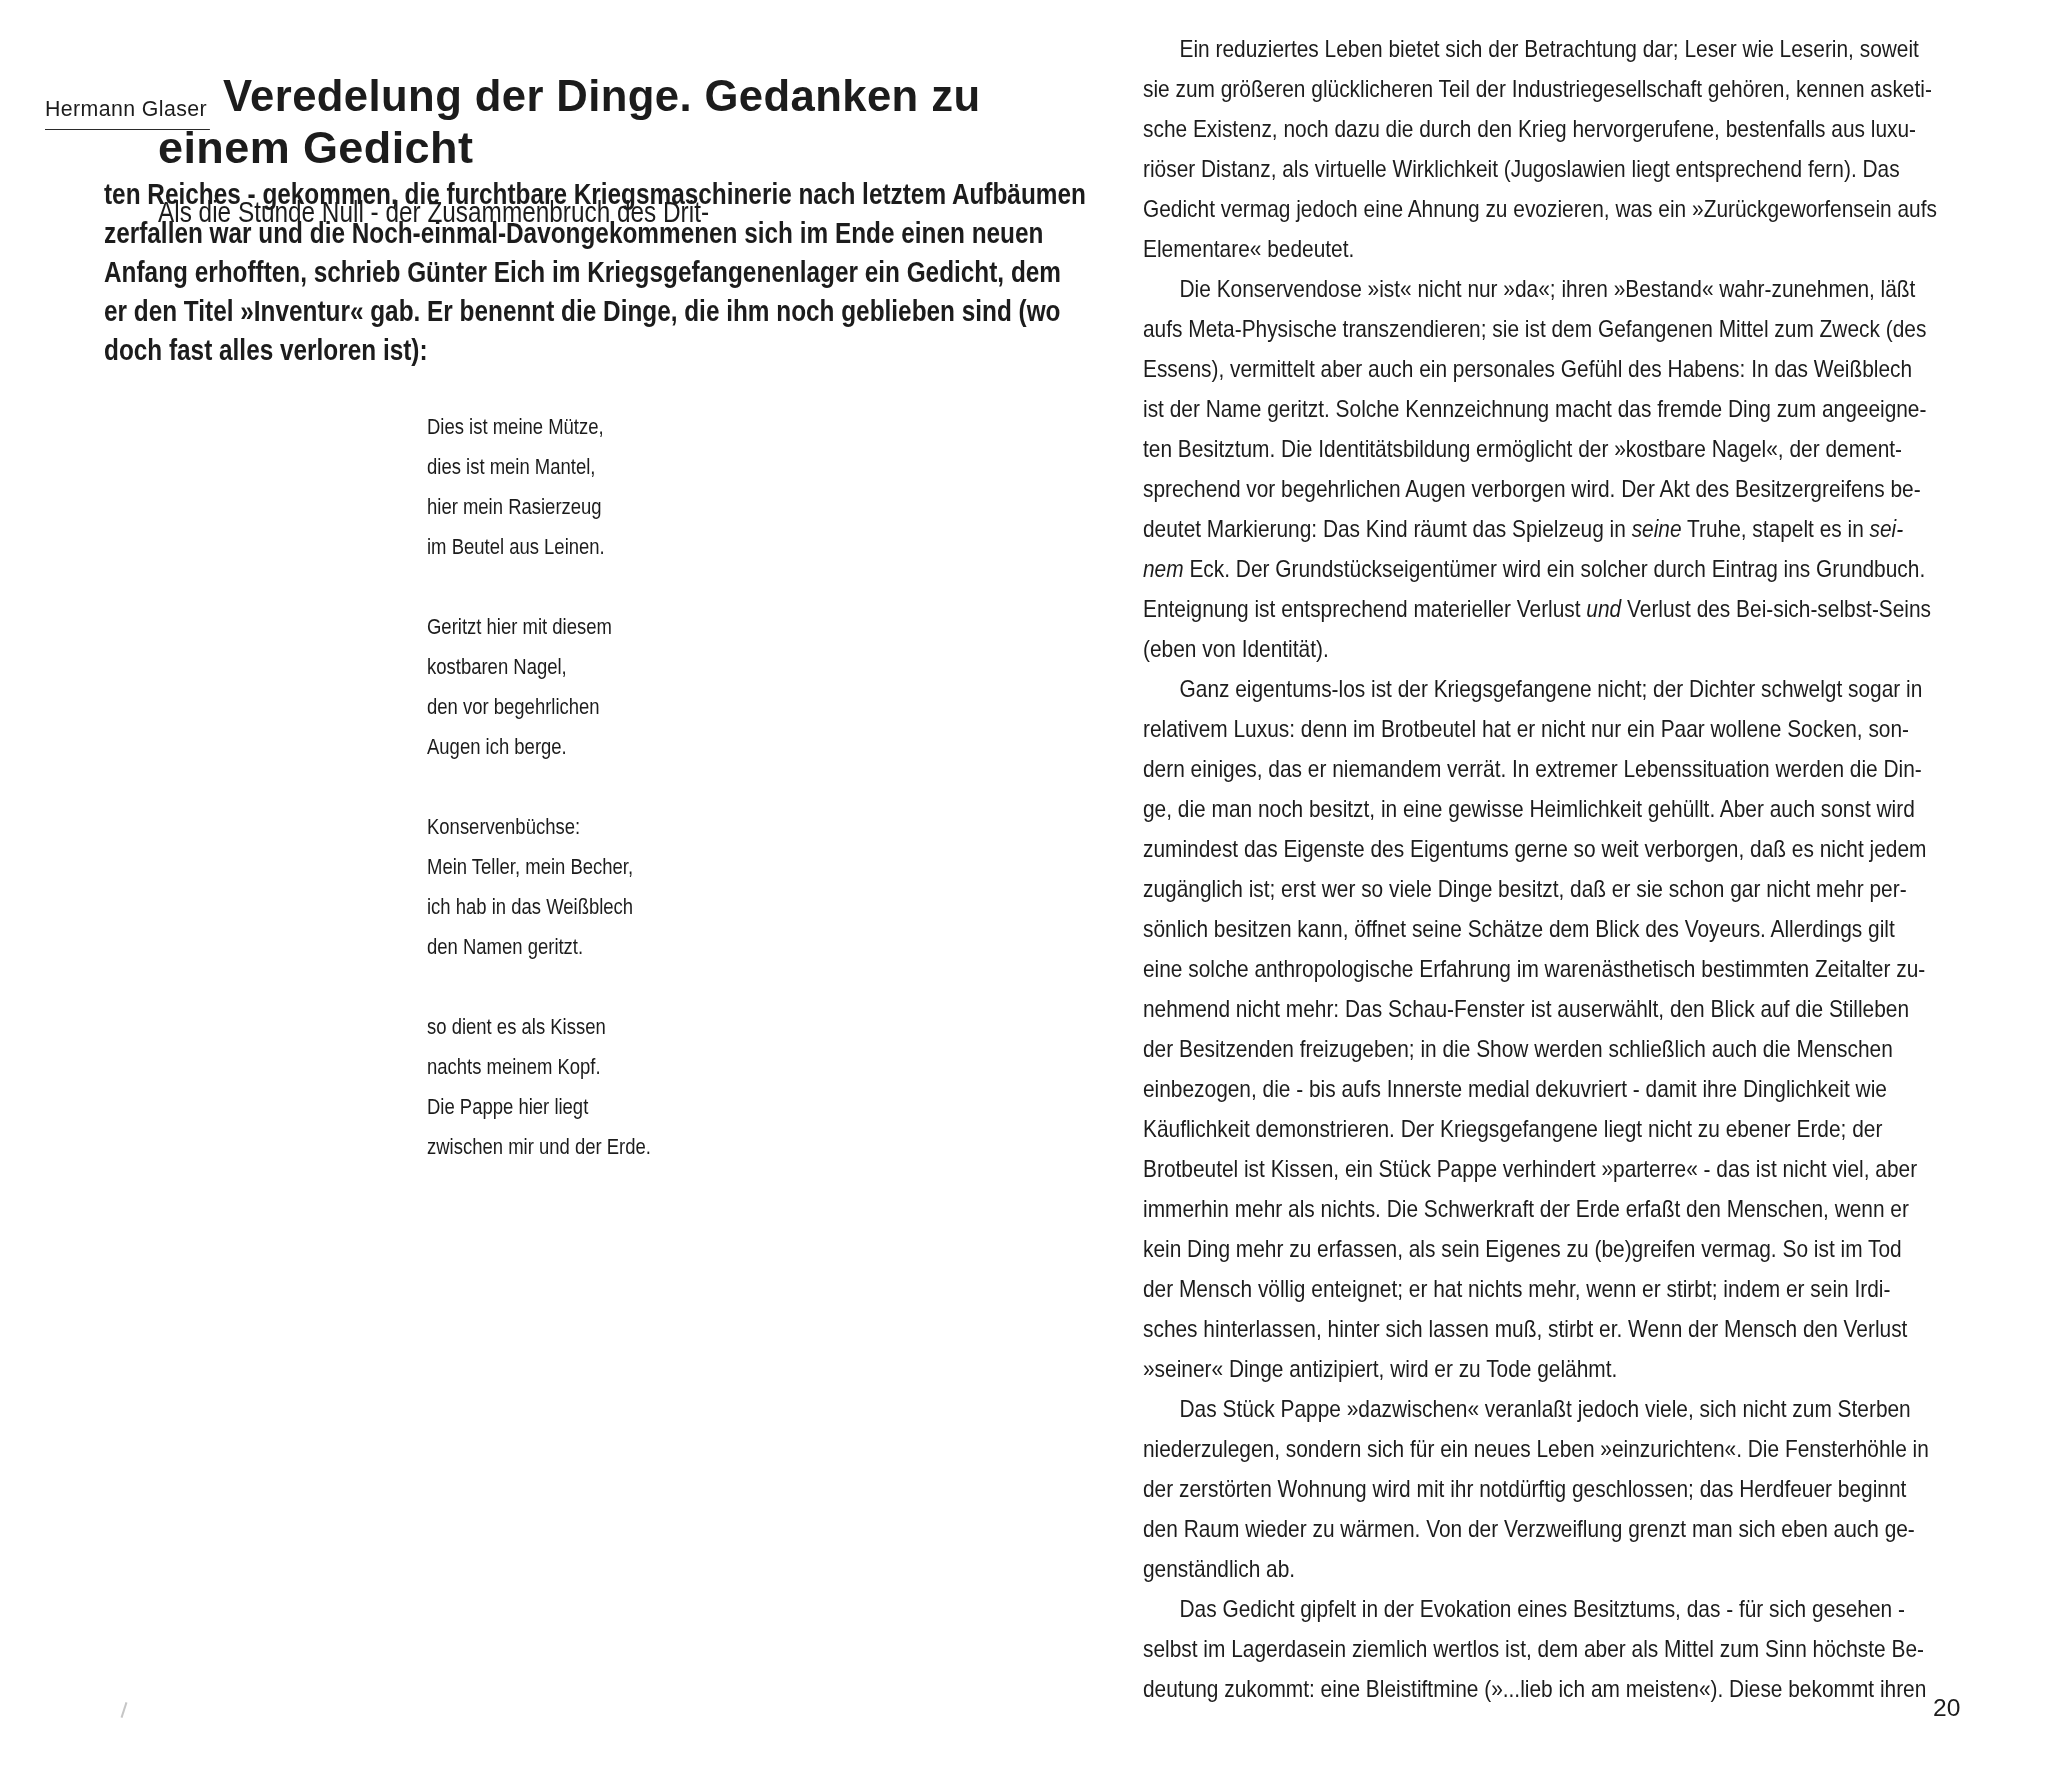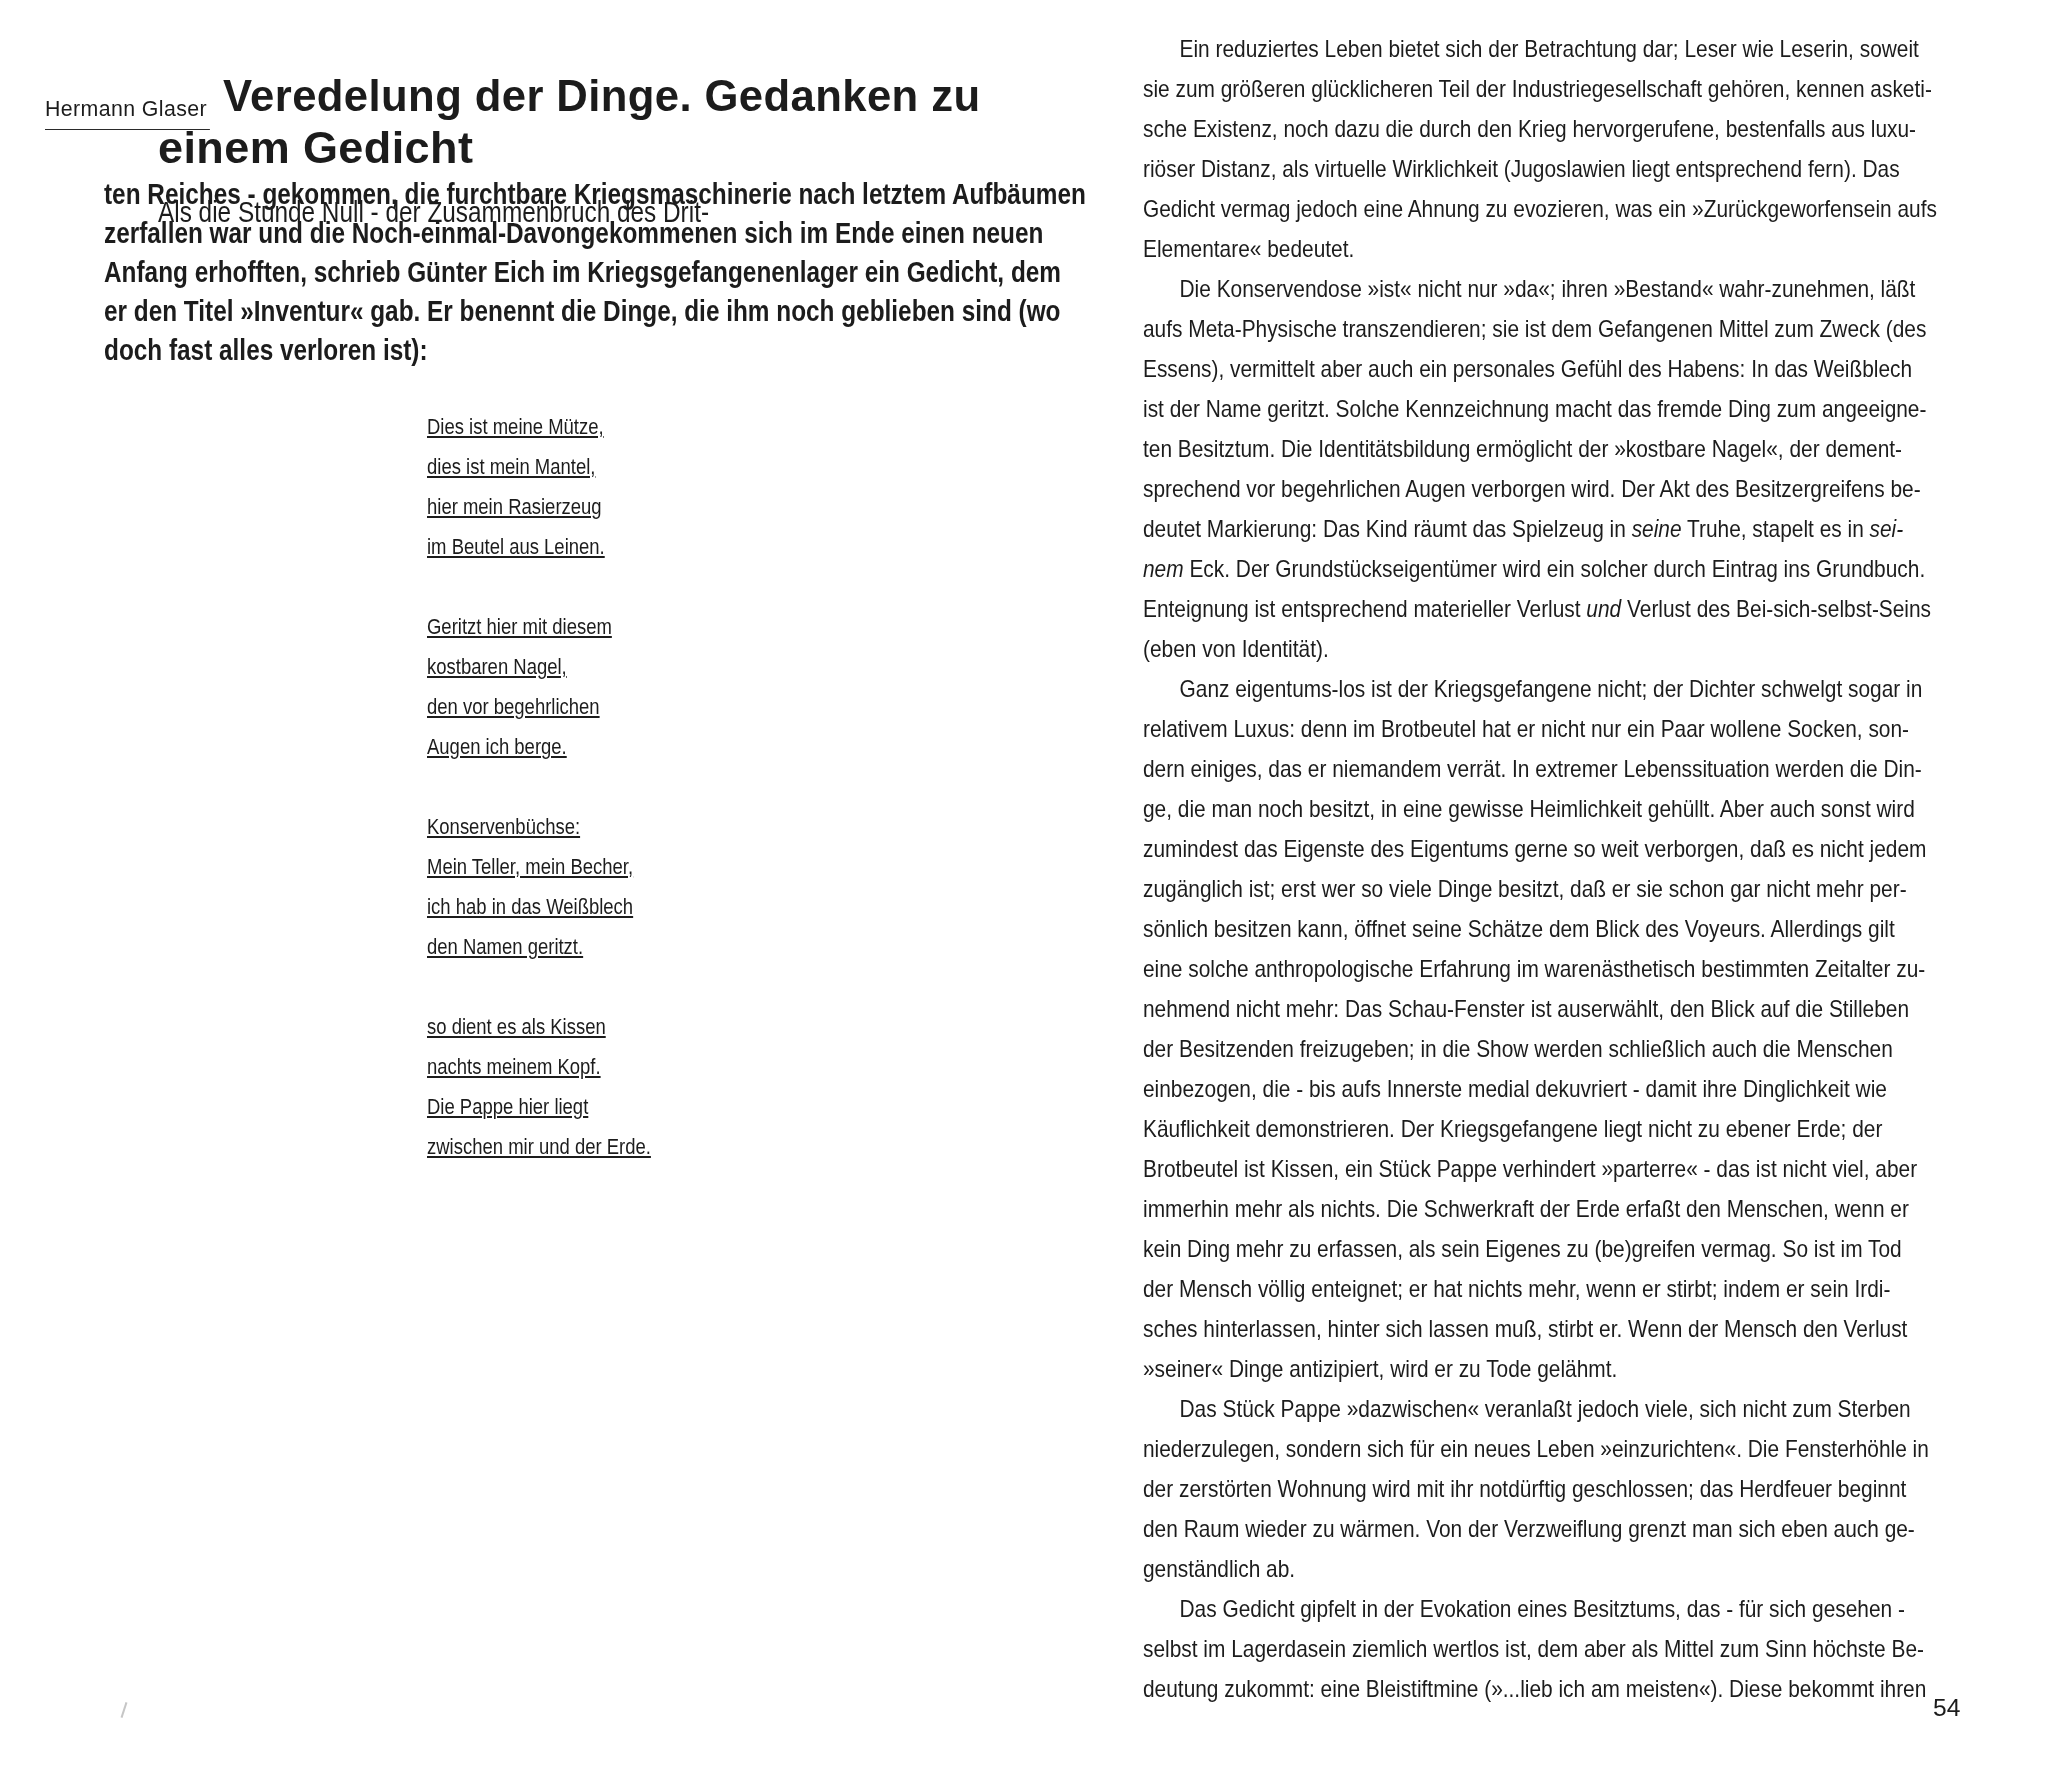--- a/index.html
+++ b/index.html
@@ -84,21 +84,21 @@
   }
 
   .poem {
     position: absolute;
     left: 427px;
     top: 407px;
     font-size: 22px;
     line-height: 40px;
     --sx: 0.84;
   }
-  .stanza { margin: 0 0 40px 0; text-decoration: underline; }
+  .stanza { margin: 0 0 40px 0; }
 
   .right-col {
     position: absolute;
     left: 1143px;
     top: 29px;
     width: 905px;
     font-size: 24px;
     line-height: 40px;
     --sx: 0.87;
   }
@@ -219,17 +219,17 @@
         <div class="ln">den Raum wieder zu wärmen. Von der Verzweiflung grenzt man sich eben auch ge-</div>
         <div class="ln">genständlich ab.</div>
       </div>
     <div class="para">
         <div class="ln">Das Gedicht gipfelt in der Evokation eines Besitztums, das - für sich gesehen -</div>
         <div class="ln">selbst im Lagerdasein ziemlich wertlos ist, dem aber als Mittel zum Sinn höchste Be-</div>
         <div class="ln">deutung zukommt: eine Bleistiftmine (»...lieb ich am meisten«). Diese bekommt ihren</div>
       </div>
   </div>
 
-  <div class="page-number">54</div>
+  <div class="page-number">20</div>
 
   <div class="scan-artifact"></div>
 </div>
 
 
 </body></html>

